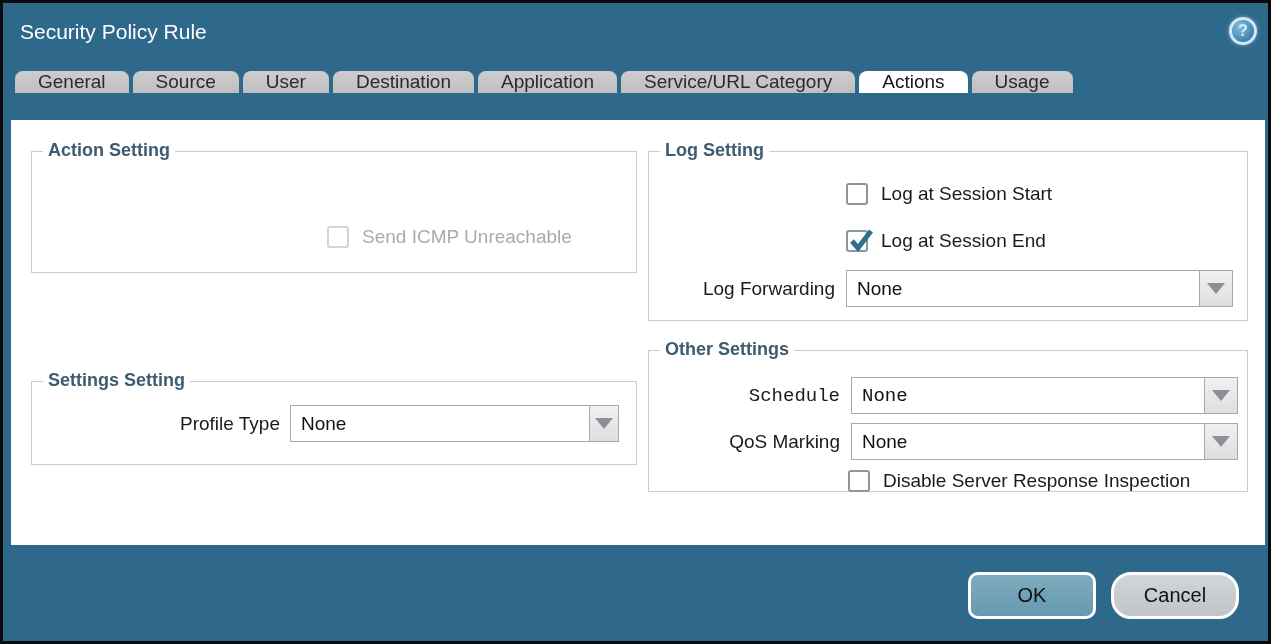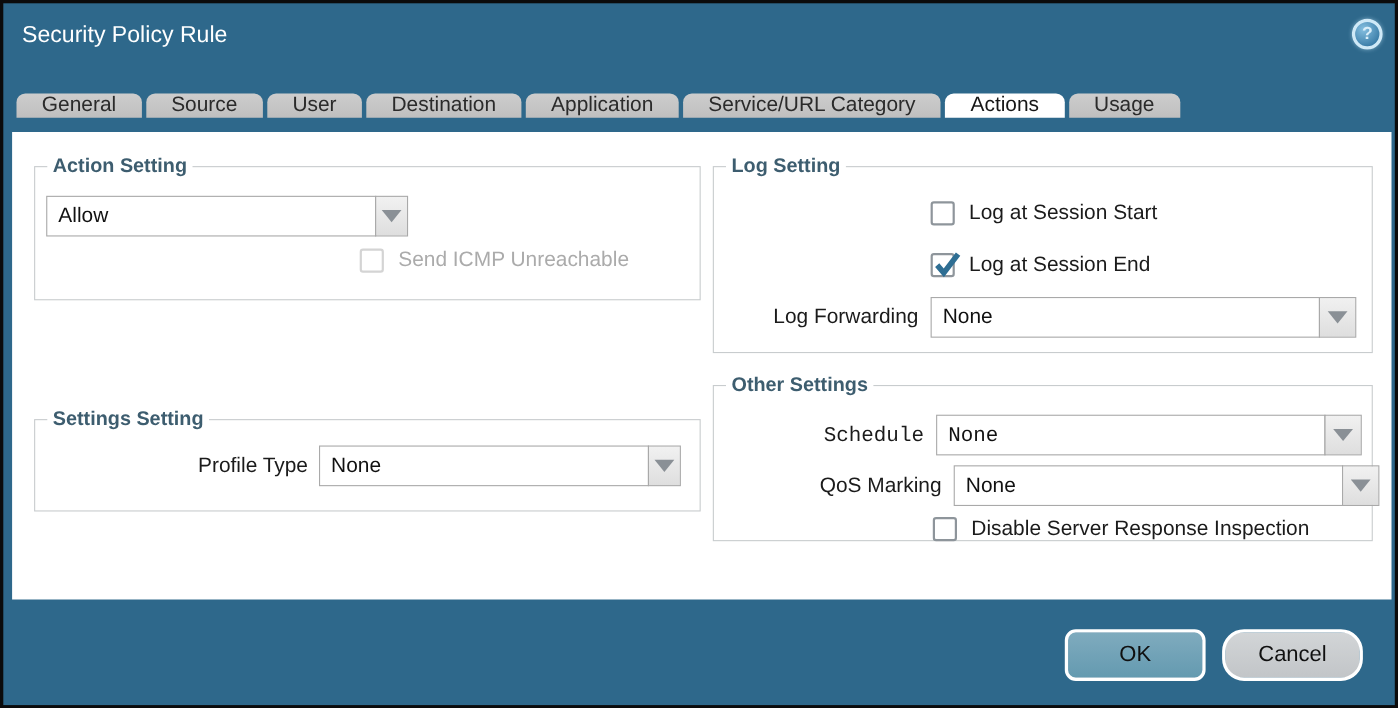--- a/index.html
+++ b/index.html
@@ -16,21 +16,21 @@
   .help-btn {
     position:absolute; left:1226px; top:14px; width:28px; height:28px;
     border-radius:50%; border:3px solid #cfe9f7;
     background:radial-gradient(circle at 35% 30%, #85bfe0, #3c7ea9 75%);
     color:#d9eef9; font-size:16px; font-weight:bold;
     display:flex; align-items:center; justify-content:center; cursor:pointer;
     box-shadow:0 0 4px rgba(180,220,240,.6);
   }
 
   
-  .tab-bar { position:absolute; left:12px; top:68px; height:49px; display:flex; gap:4px; align-items:center; }
+  .tab-bar { position:absolute; left:12px; top:68px; height:49px; display:flex; gap:4px; align-items:flex-start; }
   .tab {
     background:#C5C5C5; color:#2b2b2b; font-size:19px;
     border-radius:8px 8px 0 0; padding:0 23px;
     display:flex; align-items:center; cursor:pointer; white-space:nowrap;
     background:linear-gradient(#cdcdcd,#bfbfbf);
   }
   .tab.active { background:#fff; color:#161616; }
 
   
   .panel { position:absolute; left:8px; top:117px; width:1254px; height:425px; background:#fff; }
@@ -102,26 +102,20 @@
       <div class="tab">Service/URL Category</div>
       <div class="tab active">Actions</div>
       <div class="tab">Usage</div>
     </div>
 
   <div class="panel">
 
     <div class="group" id="fs-action">
       <div class="legend">Action Setting</div>
       <div class="row" style="left:0; top:26px;">
-        <div class="combo w-left" style="margin-left:10px;">
-          <div class="value">Allow</div>
-          <div class="arrow-btn">
-              <span class="tri"></span>
-            </div>
-        </div>
       </div>
       <div class="row" style="left:257px; top:74px;padding-left:38px;">
         <span class="cb disabled">
           
         </span>
         <span class="cb-label disabled">Send ICMP Unreachable</span>
       </div>
     </div>
 
     <div class="group" id="fs-log">
@@ -168,21 +162,21 @@
       <div class="legend">Other Settings</div>
       <div class="row" style="left:0; top:26px;font-family:Liberation Mono, monospace;">
         <div class="flabel" style="width:191px;">Schedule</div>
         <div class="combo w-right" style="margin-left:11px;">
           <div class="value">None</div>
           <div class="arrow-btn">
               <span class="tri"></span>
             </div>
         </div>
       </div>
-      <div class="row" style="left:16px; top:72px;justify-content:space-between;">
+      <div class="row" style="left:0; top:72px;justify-content:space-between;">
         <div class="flabel" style="width:191px;">QoS Marking</div>
         <div class="combo w-right" style="margin-left:11px;">
           <div class="value">None</div>
           <div class="arrow-btn">
               <span class="tri"></span>
             </div>
         </div>
       </div>
       <div class="row" style="left:199px; top:119px;">
         <span class="cb">

